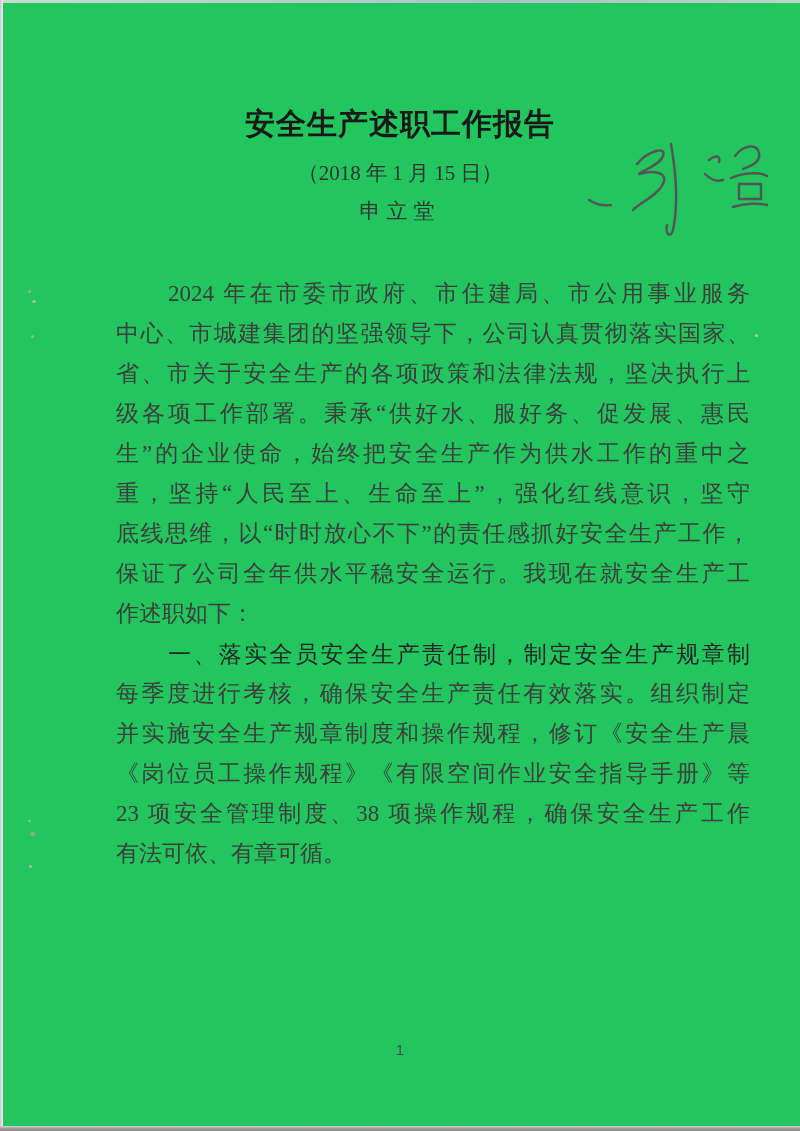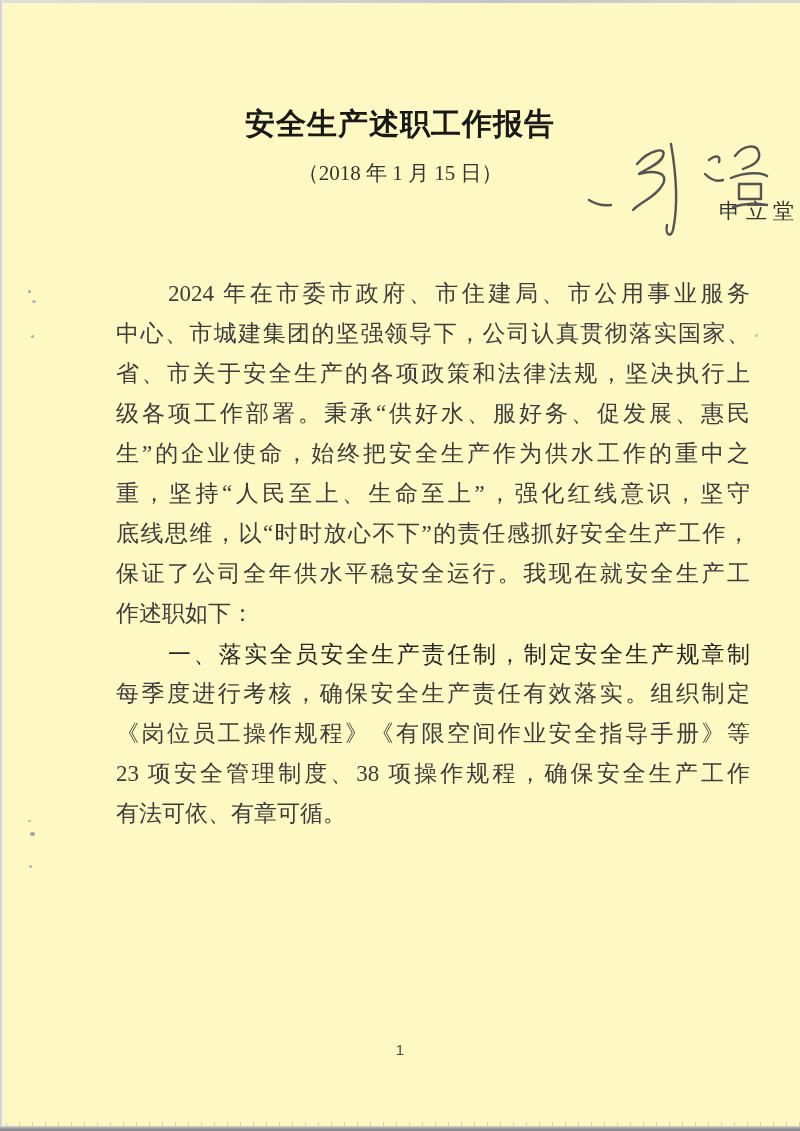--- a/index.html
+++ b/index.html
@@ -1,20 +1,20 @@
 <!DOCTYPE html>
 <html><head>
 <meta charset="utf-8">
 <style>
   html,body{margin:0;padding:0;background:#e9e9e9;}
   .page{
     position:relative;
     width:800px;height:1131px;
     margin:0 auto;
-    background:#fef9c3;
+    background:#22c55e;
     overflow:hidden;
     font-family:"Liberation Serif","DejaVu Serif",serif;
     color:#3d3d3d;
   }
   
   .edge-top{position:absolute;top:0;left:0;width:100%;height:3px;
     background:linear-gradient(90deg,#dcdcdc,#c6cbd6 45%,#b8bfce 62%,#d4d4d4);opacity:.9;}
   .edge-left{position:absolute;top:0;left:0;width:3px;height:100%;
     background:linear-gradient(90deg,#c9c9c9,#f0f0ef);}
   .edge-bottom{position:absolute;bottom:0;left:0;width:100%;height:5px;
@@ -28,21 +28,21 @@
     margin:0;text-align:center;
     font-family:"Liberation Sans","DejaVu Sans",sans-serif;
     font-size:30px;font-weight:700;letter-spacing:1px;color:#191919;
   }
   .date-line{
     position:absolute;top:159px;left:0;width:100%;
     text-align:center;font-size:21px;color:#333;
   }
   .author-line{
     position:absolute;top:197px;left:0;width:100%;
-    text-align:right;font-size:21px;letter-spacing:6px;color:#333;
+    text-align:center;font-size:21px;letter-spacing:6px;color:#333;
   }
   .signature{position:absolute;left:575px;top:122px;width:210px;height:120px;}
 
   .doc-body{position:absolute;top:274px;left:84px;width:634px;margin-left:32px;}
   .line{
     height:40px;line-height:40px;
     font-size:23px;
     text-align:justify;
     text-align-last:justify;
     text-justify:inter-character;
@@ -101,20 +101,21 @@
     <div class="line">省、市关于安全生产的各项政策和法律法规，坚决执行上</div>
     <div class="line">级各项工作部署。秉承“供好水、服好务、促发展、惠民</div>
     <div class="line">生”的企业使命，始终把安全生产作为供水工作的重中之</div>
     <div class="line">重，坚持“人民至上、生命至上”，强化红线意识，坚守</div>
     <div class="line">底线思维，以“时时放心不下”的责任感抓好安全生产工作，</div>
     <div class="line">保证了公司全年供水平稳安全运行。我现在就安全生产工</div>
     <div class="line short">作述职如下：</div>
 
     <div class="line indent bold-heiti">一、落实全员安全生产责任制，制定安全生产规章制</div>
     <div class="line">每季度进行考核，确保安全生产责任有效落实。组织制定</div>
+    <div class="line">并实施安全生产规章制度和操作规程，修订《安全生产晨</div>
     <div class="line">《岗位员工操作规程》《有限空间作业安全指导手册》等</div>
     <div class="line">23 项安全管理制度、38 项操作规程，确保安全生产工作</div>
     <div class="line short">有法可依、有章可循。</div>
   </div>
 
   <div class="page-number">1</div>
 
 </div>
 
 </body></html>

